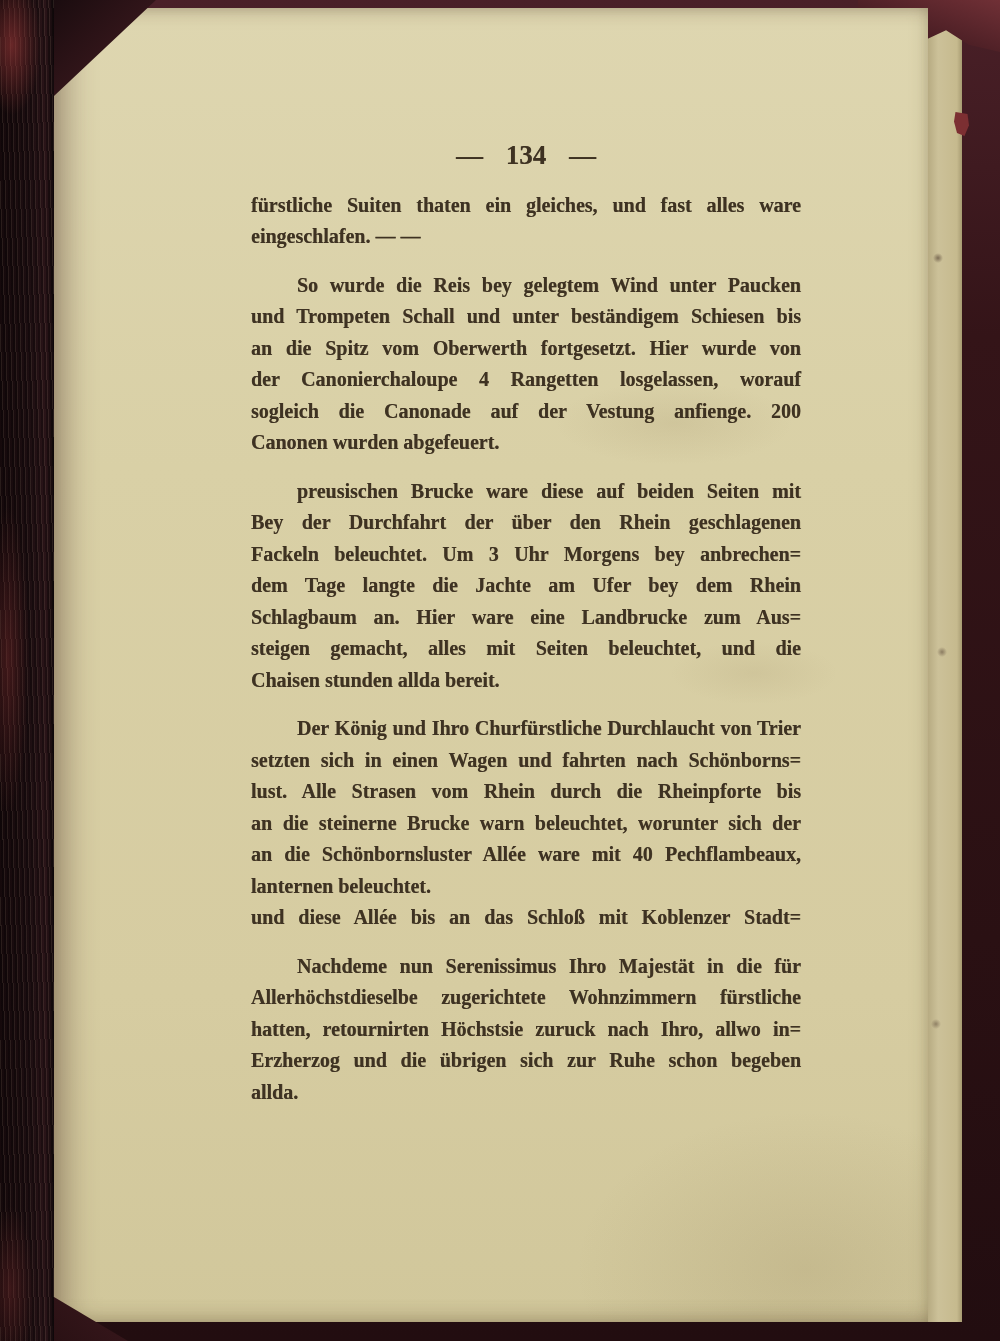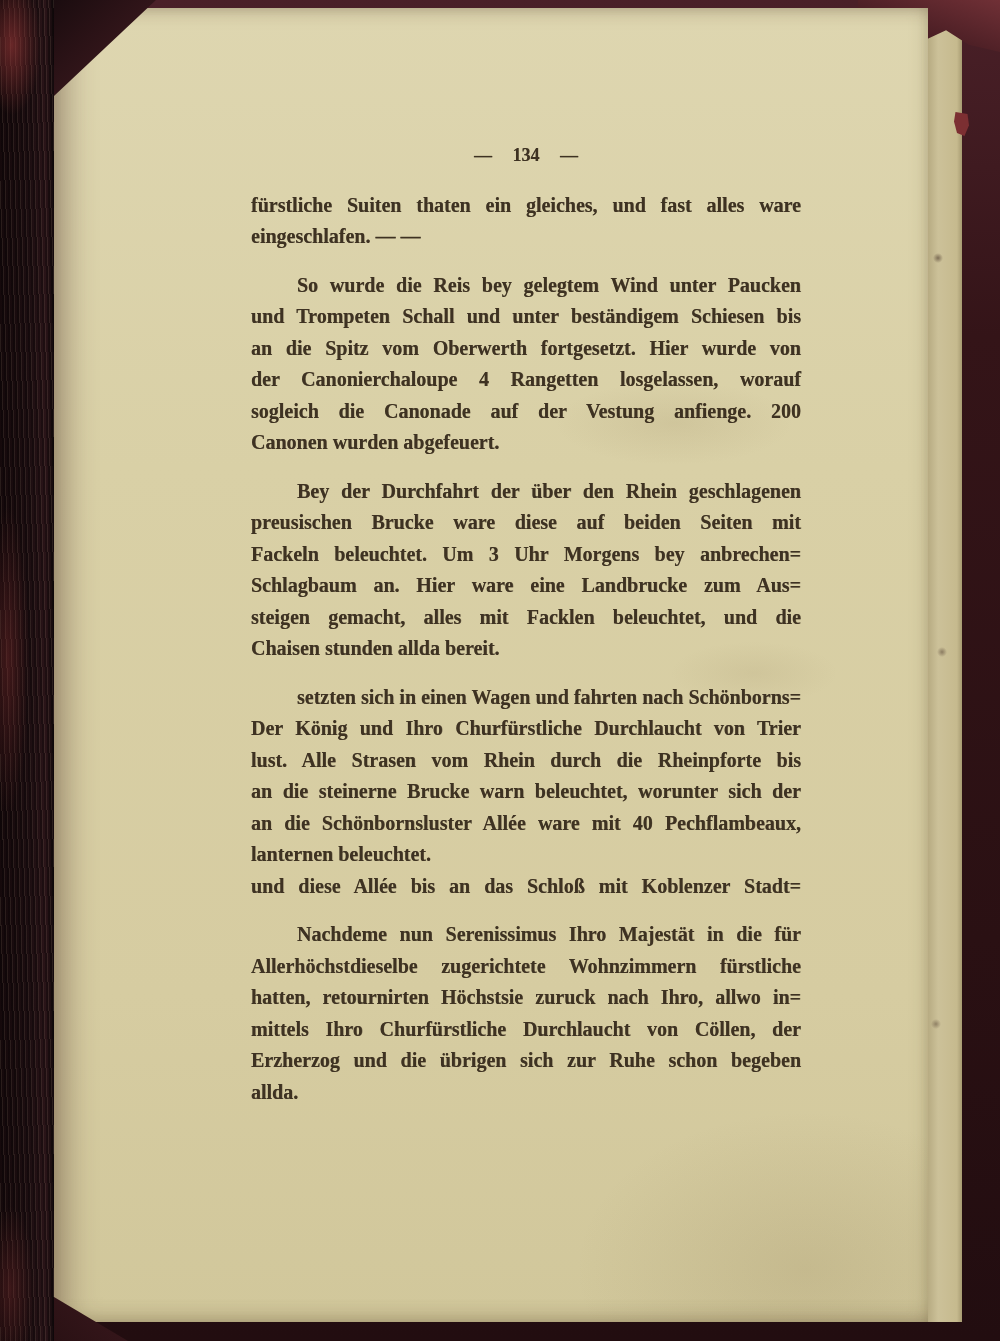--- a/index.html
+++ b/index.html
@@ -82,21 +82,21 @@
     color: #3e3222;
     font-size: 20px;
     font-weight: bold;
     line-height: 31.5px;
     overflow: hidden;
     text-shadow: 0.3px 0 0 rgba(62,50,34,0.6);
   }
   .page-number {
     text-align: center;
     word-spacing: 16px;
-    font-size: 18px;
+    font-size: 27px;
     margin-bottom: 18px;
   }
   .para { margin: 17px; }
   .para.indent .line:first-child { text-indent: 46px; }
   .line {
     text-align: justify;
     text-align-last: justify;
     white-space: nowrap;
   }
   .line.last { text-align-last: left; }
@@ -120,41 +120,41 @@
           </div>
           <div class="para indent">
             <div class="line">So wurde die Reis bey gelegtem Wind unter Paucken</div>
             <div class="line">und Trompeten Schall und unter beständigem Schiesen bis</div>
             <div class="line">an die Spitz vom Oberwerth fortgesetzt. Hier wurde von</div>
             <div class="line">der Canonierchaloupe 4 Rangetten losgelassen, worauf</div>
             <div class="line">sogleich die Canonade auf der Vestung anfienge. 200</div>
             <div class="line last">Canonen wurden abgefeuert.</div>
           </div>
           <div class="para indent">
+            <div class="line">preusischen Brucke ware diese auf beiden Seiten mit</div>
             <div class="line">Bey der Durchfahrt der über den Rhein geschlagenen</div>
-            <div class="line">preusischen Brucke ware diese auf beiden Seiten mit</div>
             <div class="line">Fackeln beleuchtet. Um 3 Uhr Morgens bey anbrechen=</div>
+            <div class="line">dem Tage langte die Jachte am Ufer bey dem Rhein</div>
             <div class="line">Schlagbaum an. Hier ware eine Landbrucke zum Aus=</div>
-            <div class="line">steigen gemacht, alles mit Facklen beleuchtet, und die</div>
+            <div class="line">steigen gemacht, alles mit Seiten beleuchtet, und die</div>
             <div class="line last">Chaisen stunden allda bereit.</div>
           </div>
           <div class="para indent">
+            <div class="line">Der König und Ihro Churfürstliche Durchlaucht von Trier</div>
             <div class="line">setzten sich in einen Wagen und fahrten nach Schönborns=</div>
-            <div class="line">Der König und Ihro Churfürstliche Durchlaucht von Trier</div>
             <div class="line">lust. Alle Strasen vom Rhein durch die Rheinpforte bis</div>
             <div class="line">an die steinerne Brucke warn beleuchtet, worunter sich der</div>
             <div class="line">an die Schönbornsluster Allée ware mit 40 Pechflambeaux,</div>
             <div class="line last">lanternen beleuchtet.</div>
             <div class="line">und diese Allée bis an das Schloß mit Koblenzer Stadt=</div>
           </div>
           <div class="para indent">
             <div class="line">Nachdeme nun Serenissimus Ihro Majestät in die für</div>
             <div class="line">Allerhöchstdieselbe zugerichtete Wohnzimmern fürstliche</div>
             <div class="line">hatten, retournirten Höchstsie zuruck nach Ihro, allwo in=</div>
-            <div class="line">mittels Ihro Churfürstliche Durchlaucht von Cöllen, der</div>
             <div class="line">Erzherzog und die übrigen sich zur Ruhe schon begeben</div>
             <div class="line last">allda.</div>
           </div>
         </div>
     </div>
   </div>
 
   <div class="wedge-tl"></div>
   <div class="wedge-bl"></div>
 </div>

